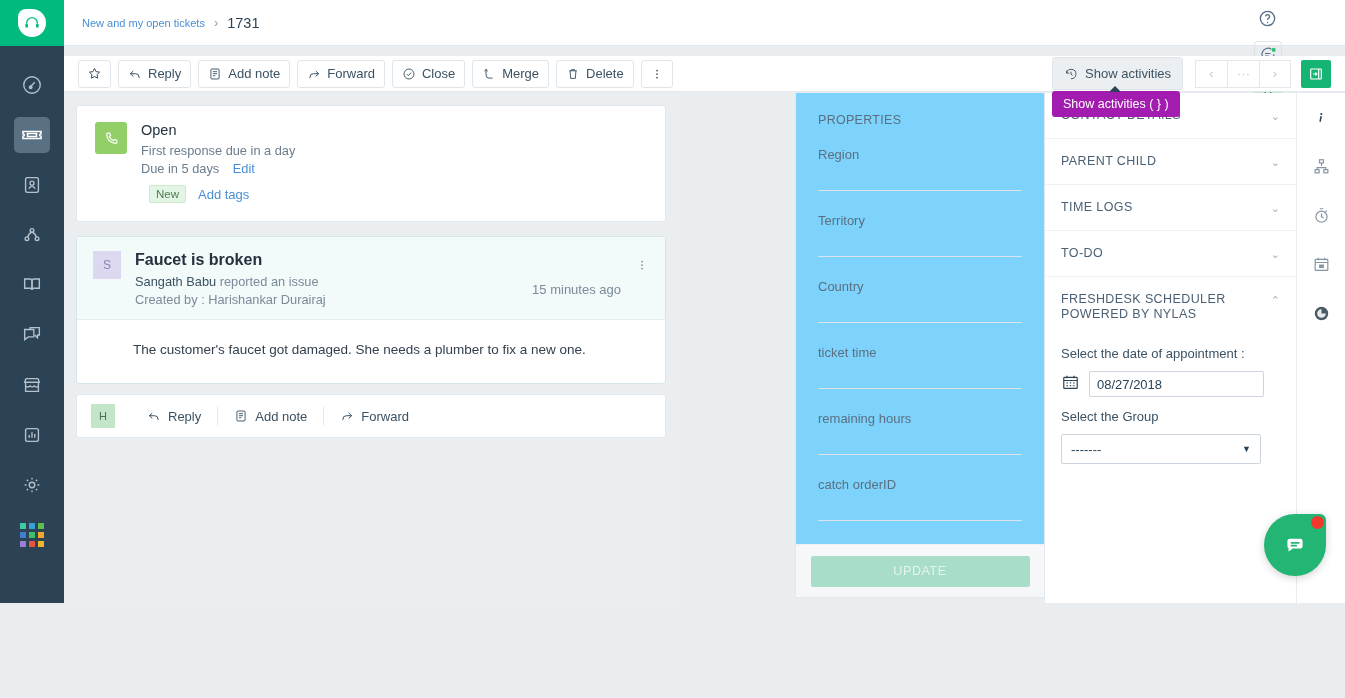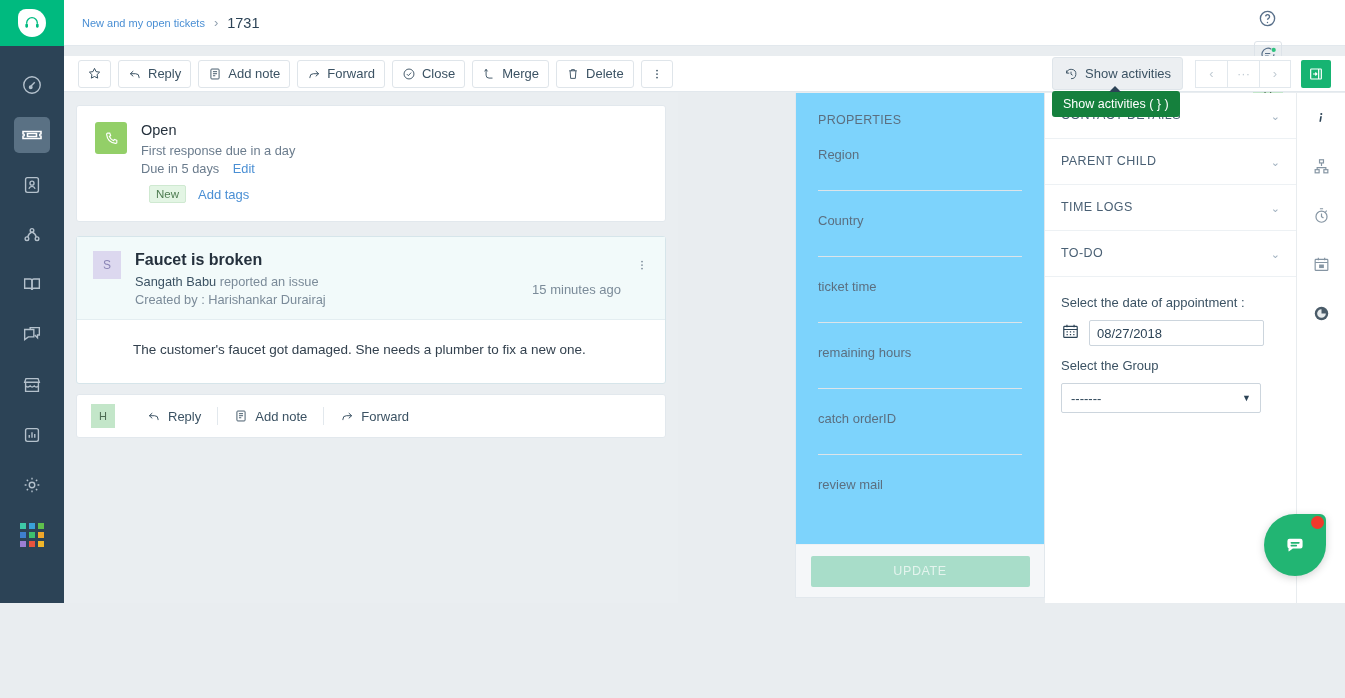--- a/index.html
+++ b/index.html
@@ -100,21 +100,21 @@
     background: #fff; display:flex; align-items:center; justify-content:center;
     color: #c2ccd4; font-size: 13px; cursor: pointer;
   }
   .pager div:last-child { border-right: 1px solid #e2e8ed; }
   .collapse-btn {
     margin-left: 10px; width: 30px; height: 28px; background: #16b472;
     display:flex; align-items:center; justify-content:center; border-radius: 2px; cursor:pointer;
   }
   .tooltip {
     position: absolute; top: 34px; left: 0px;
-    background: #15803d; color: #fff; font-size: 12.5px;
+    background: #a21caf; color: #fff; font-size: 12.5px;
     padding: 6px 11px; border-radius: 3px; white-space: nowrap;
     z-index: 40;
   }
   .tooltip:after {
     content: ""; position: absolute; top: -5px; left: 57px;
     border-left: 6px solid transparent; border-right: 6px solid transparent;
     border-bottom: 6px solid #2c4356;
   }
 
   
@@ -556,20 +556,24 @@
 
   <div class="props-panel">
     <div class="props-scroll">
       <div class="props-title">PROPERTIES</div>
 
       <div class="prop-field">
         <div class="prop-label">Region</div>
         <div class="prop-underline"></div>
       </div>
       <div class="prop-field">
+        <div class="prop-label">Territory</div>
+        <div class="prop-underline"></div>
+      </div>
+      <div class="prop-field">
         <div class="prop-label">Country</div>
         <div class="prop-underline"></div>
       </div>
       <div class="prop-field">
         <div class="prop-label">ticket time</div>
         <div class="prop-underline"></div>
       </div>
       <div class="prop-field">
         <div class="prop-label">remaining hours</div>
         <div class="prop-underline"></div>
@@ -598,20 +602,24 @@
     </div>
     <div class="acc-item">
       <span class="acc-title">TIME LOGS</span>
       <span class="acc-caret">⌄</span>
     </div>
     <div class="acc-item">
       <span class="acc-title">TO-DO</span>
       <span class="acc-caret">⌄</span>
     </div>
 
+    <div class="acc-item" style="border-bottom:none;padding-bottom:6px">
+      <span class="acc-title" style="max-width:170px">FRESHDESK SCHEDULER POWERED BY NYLAS</span>
+      <span class="acc-caret">⌃</span>
+    </div>
 
     <div class="sched-body">
       <div class="sched-label">Select the date of appointment :</div>
       <div class="date-row">
         <span>
           <svg width="19" height="19" viewBox="0 0 24 24" fill="none" stroke="#2c4356" stroke-width="1.5">
             <rect x="3.5" y="5.5" width="17" height="14" rx="1"></rect>
             <path d="M3.5 9.5h17M7.5 3.5v3M16.5 3.5v3"></path>
             <path d="M7 12.5h1.6M11.2 12.5h1.6M15.4 12.5H17M7 16h1.6M11.2 16h1.6M15.4 16H17"></path>
           </svg>

